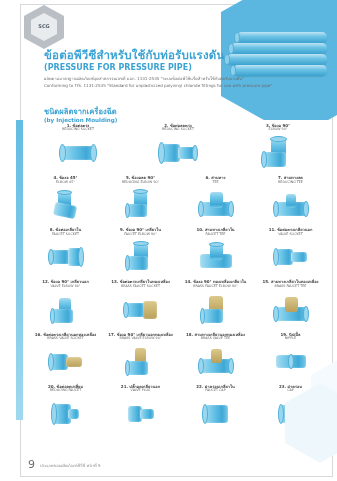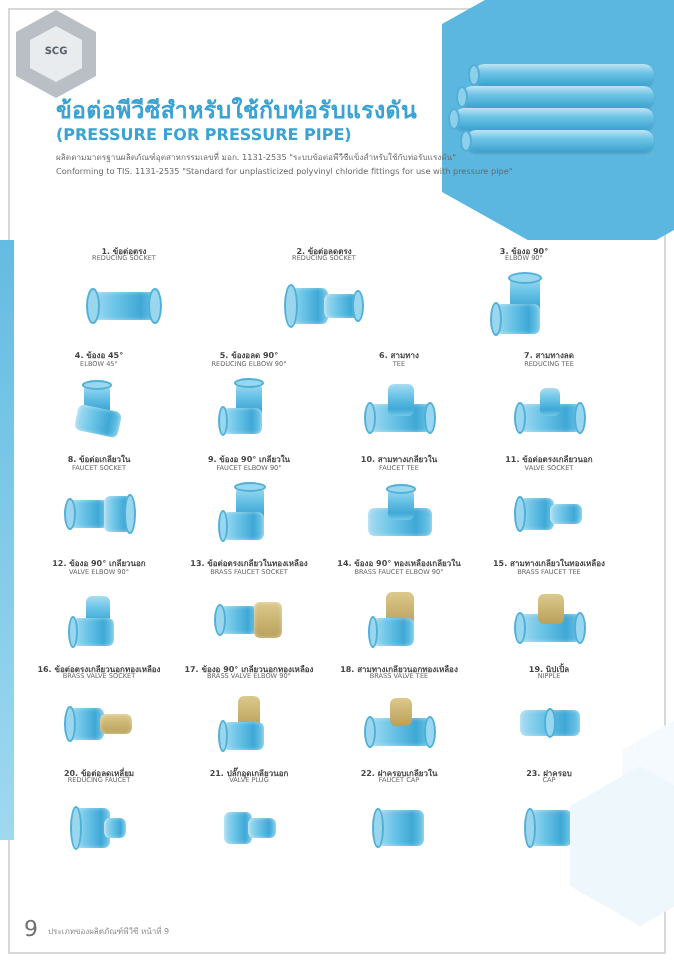--- a/index.html
+++ b/index.html
@@ -6,20 +6,21 @@
   body{
     width:337px;height:481px;
     background:#ffffff;
     font-family:"DejaVu Sans", sans-serif;
     overflow:hidden;
     position:relative;
   }
   .page{
     position:absolute;inset:0;
     background:#ffffff;
+    margin-left:16px;
   }
   
   .page-frame{
     position:absolute;left:4px;top:4px;right:4px;bottom:4px;
     border:1px solid #d8d8d8;
   }
 
   
   .logo{
     position:absolute;left:8px;top:5px;width:40px;height:44px;
@@ -182,20 +183,24 @@
 
   <div class="leftstrip"></div>
 
   <div class="head">
     <div class="th">ข้อต่อพีวีซีสำหรับใช้กับท่อรับแรงดัน</div>
     <div class="en">(PRESSURE FOR PRESSURE PIPE)</div>
     <div class="note">ผลิตตามมาตรฐานผลิตภัณฑ์อุตสาหกรรมเลขที่ มอก. 1131-2535 "ระบบข้อต่อพีวีซีแข็งสำหรับใช้กับท่อรับแรงดัน"</div>
     <div class="note" style="margin-top:0;">Conforming to TIS. 1131-2535 "Standard for unplasticized polyvinyl chloride fittings for use with pressure pipe"</div>
   </div>
 
+  <div class="subhead">
+    <div class="th">ชนิดผลิตจากเครื่องฉีด</div>
+    <div class="en">(by Injection Moulding)</div>
+  </div>
 
   <div class="grid">
 
     <div class="row">
       <div class="cell" style="width:100px;">
         <div class="cap-txt">
           <div class="t1"><span>1.</span>
             <span>ข้อต่อตรง</span></div>
           <div class="t2">REDUCING SOCKET</div>
         </div>

